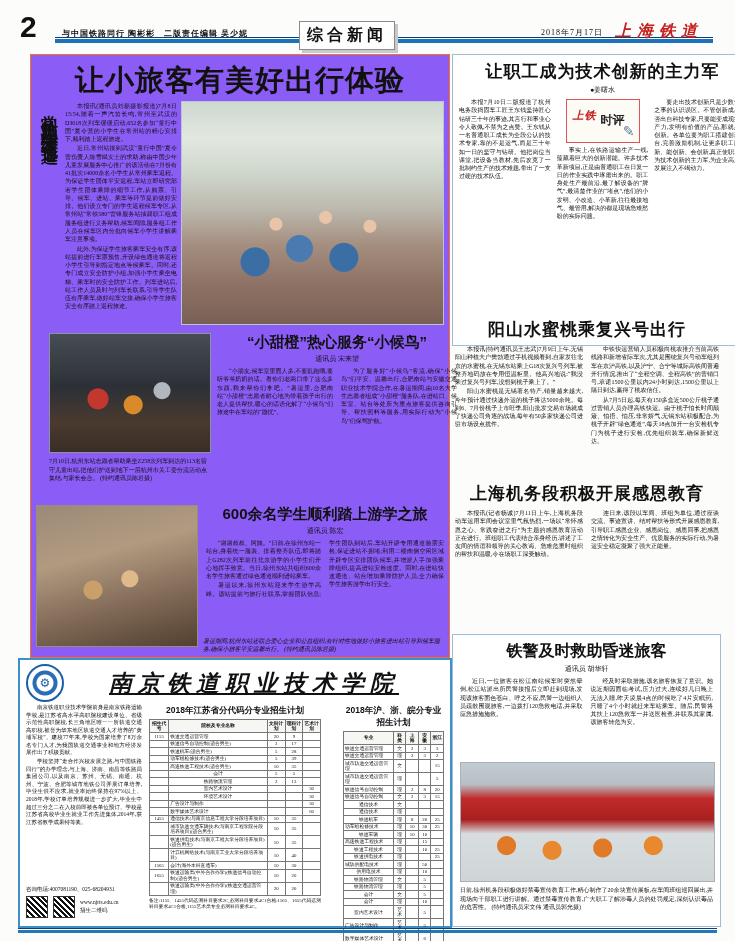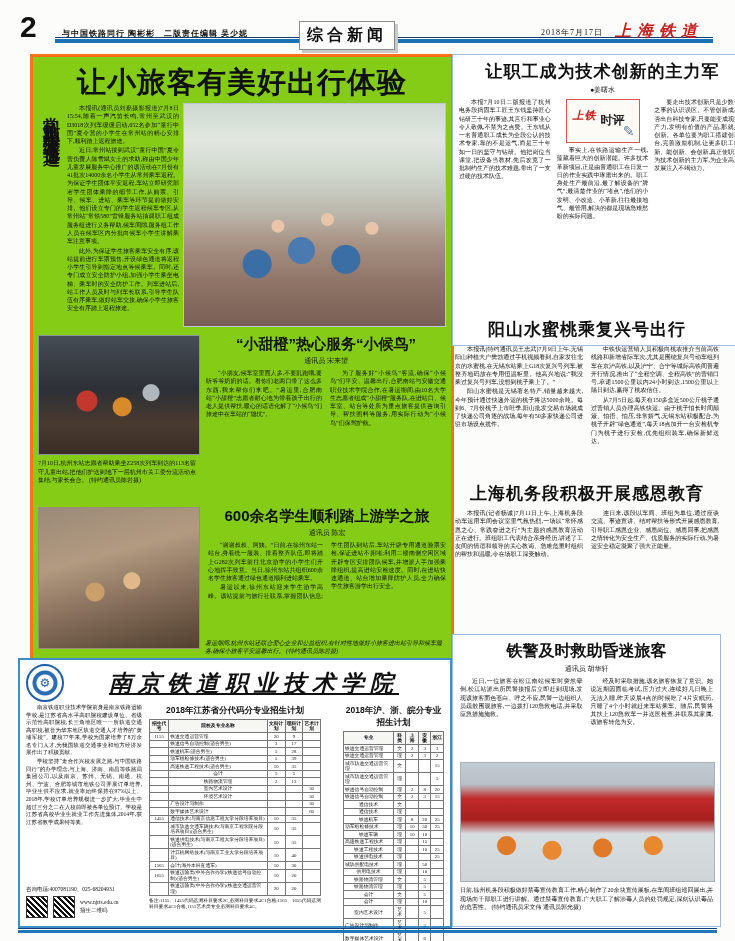--- a/index.html
+++ b/index.html
@@ -24,38 +24,38 @@
   .masthead{left:615px;top:21px;font-size:16px;font-weight:bold;font-style:italic;
     letter-spacing:6px;color:#c5201e;font-family:"DejaVu Serif",serif;}
   
   .art-title{font-family:"Liberation Sans",sans-serif;font-weight:bold;text-align:center;margin:0;}
   .byline{text-align:center;font-size:7px;margin:2px 0 3px;}
   .body-text p{font-size:6px;line-height:1.38;text-align:justify;text-indent:2em;margin:0 0 1px;}
   .cols2{column-count:2;column-gap:8px;}
   .caption{font-size:6px;line-height:1.45;text-align:justify;}
   .note{font-size:6px;font-style:italic;line-height:1.4;}
   
-  .main-box{left:30px;top:54px;width:418px;height:602px;border:3px solid #f97316;background:#84cc16;}
+  .main-box{left:30px;top:54px;width:418px;height:602px;border:1px solid #f97316;background:#8b5cf6;}
   .main-headline{font-size:29px;letter-spacing:1px;margin-top:6px;}
   .row1{left:5px;top:46px;width:408px;height:226px;display:flex;}
   .vtitle{width:26px;writing-mode:vertical-rl;text-orientation:upright;
     font-family:"Liberation Sans",sans-serif;font-weight:bold;font-size:17px;
     letter-spacing:3px;line-height:26px;height:100%;}
   .col-a{width:112px;padding:1px 4px 0 3px;}
   .photo-main{flex:1;height:222px;
     background:
       radial-gradient(circle at 28% 72%, #3a6ea5 0 14px, rgba(0,0,0,0) 15px),
       radial-gradient(circle at 45% 66%, #4a7ab0 0 13px, rgba(0,0,0,0) 14px),
       radial-gradient(circle at 62% 70%, #3a6ea5 0 14px, rgba(0,0,0,0) 15px),
       radial-gradient(circle at 36% 55%, #e8c4a8 0 6px, rgba(0,0,0,0) 7px),
       radial-gradient(circle at 55% 52%, #e8c4a8 0 6px, rgba(0,0,0,0) 7px),
       radial-gradient(circle at 72% 56%, #e8c4a8 0 6px, rgba(0,0,0,0) 7px),
       linear-gradient(180deg,#cdd8d0 0%,#e2e8e0 16%,#cfd6cc 32%,#bcb9ae 48%,#a58f80 64%,#8d7265 82%,#7a5f55 100%);
     border:1px solid #b9c6cf;}
-  .row2{left:5px;top:278px;width:408px;height:168px;display:flex;}
+  .row2{left:18px;top:278px;width:408px;height:168px;display:flex;}
   .photo2{width:160px;height:118px;flex:none;
     background:
       radial-gradient(circle at 30% 55%, #c2372e 0 10px, rgba(0,0,0,0) 11px),
       radial-gradient(circle at 52% 60%, #d98a2b 0 9px, rgba(0,0,0,0) 10px),
       radial-gradient(circle at 70% 48%, #b0b8bd 0 8px, rgba(0,0,0,0) 9px),
       linear-gradient(180deg,#474d55 0%,#2c3036 45%,#4a3a30 75%,#3a2d25 100%);
     border:1px solid #8b949b;}
   .photo2-wrap{width:160px;flex:none;}
   .photo2-cap{margin-top:4px;padding-right:2px;}
   .art2{flex:1;padding-left:8px;}

